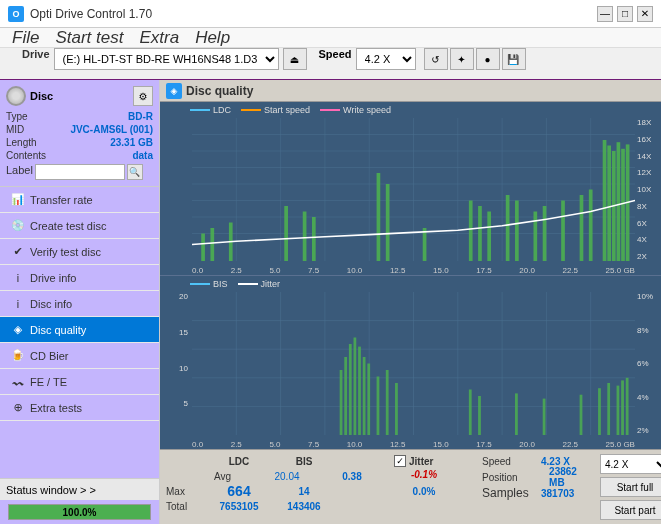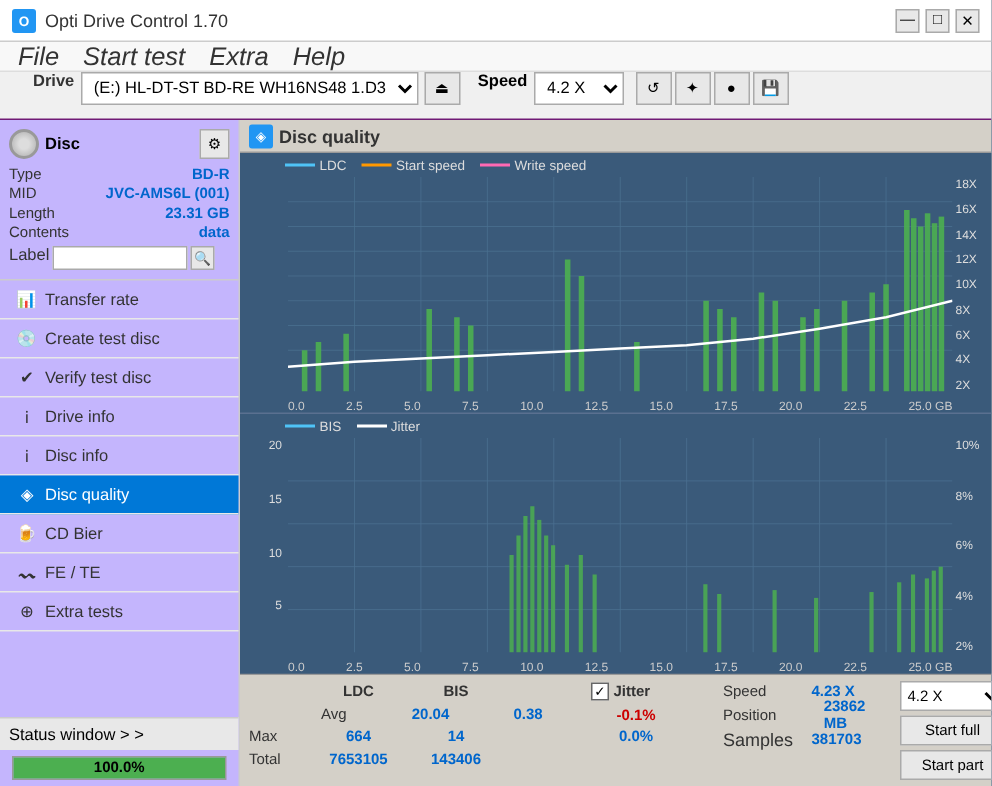--- a/index.html
+++ b/index.html
@@ -611,43 +611,43 @@
       <div style="display:flex;flex-direction:column;gap:1px;min-width:220px;">
 
         <div style="display:flex;align-items:center;height:14px;">
           <span style="width:38px;font-size:10px;"></span>
           <span style="width:70px;text-align:center;font-size:10px;font-weight:bold;color:#333;">LDC</span>
           <span style="width:60px;text-align:center;font-size:10px;font-weight:bold;color:#333;">BIS</span>
         </div>
 
         <div style="display:flex;align-items:center;height:14px;margin-left:48px;">
           <span style="width:38px;font-size:10px;color:#333;">Avg</span>
-          <span style="width:70px;text-align:center;font-size:10px;color:#0066cc;font-weight:bold;">20.04</span>
+          <span style="width:70px;text-align:center;font-size:10px;color:#0066cc;font-weight:normal;">20.04</span>
           <span style="width:60px;text-align:center;font-size:10px;color:#0066cc;font-weight:bold;">0.38</span>
         </div>
 
         <div style="display:flex;align-items:center;height:14px;">
           <span style="width:38px;font-size:10px;color:#333;">Max</span>
-          <span style="width:70px;text-align:center;font-size:10px;color:#0066cc;font-weight:bold;">664</span>
+          <span style="width:70px;text-align:center;font-size:14px;color:#0066cc;font-weight:bold;">664</span>
           <span style="width:60px;text-align:center;font-size:10px;color:#0066cc;font-weight:bold;">14</span>
         </div>
 
         <div style="display:flex;align-items:center;height:14px;">
           <span style="width:38px;font-size:10px;color:#333;">Total</span>
           <span style="width:70px;text-align:center;font-size:10px;color:#0066cc;font-weight:bold;">7653105</span>
           <span style="width:60px;text-align:center;font-size:10px;color:#0066cc;font-weight:bold;">143406</span>
         </div>
       </div>
 
       <div style="display:flex;flex-direction:column;gap:1px;min-width:80px;">
         <div style="display:flex;align-items:center;height:14px;gap:3px;">
           <div style="width:12px;height:12px;border:1px solid #666;background:white;display:flex;align-items:center;justify-content:center;font-size:9px;">✓</div>
           <span style="font-size:10px;font-weight:bold;color:#333;">Jitter</span>
         </div>
-        <div style="height:14px;display:flex;align-items:flex-end;">
+        <div style="height:14px;display:flex;align-items:flex-start;font-style:italic;">
           <span style="font-size:10px;color:#cc0000;font-weight:bold;width:60px;text-align:center;">-0.1%</span>
         </div>
         <div style="height:14px;display:flex;align-items:center;">
           <span style="font-size:10px;color:#0066cc;font-weight:bold;width:60px;text-align:center;">0.0%</span>
         </div>
       </div>
 
       <div style="display:flex;flex-direction:column;gap:2px;min-width:110px;">
         <div style="display:flex;align-items:center;gap:4px;height:14px;">
           <span style="font-size:10px;color:#333;width:55px;">Speed</span>

